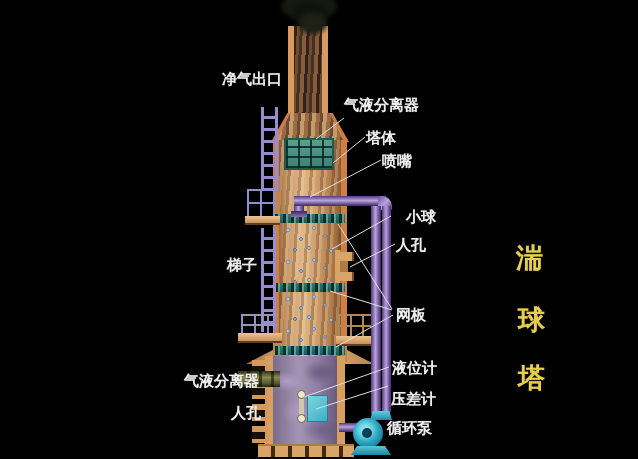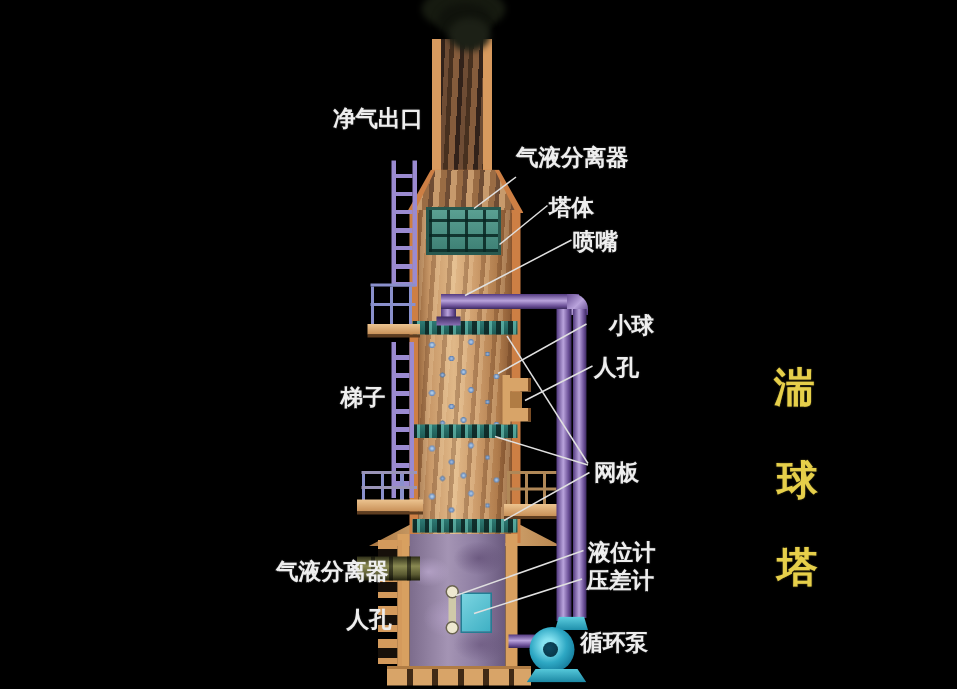--- a/index.html
+++ b/index.html
@@ -199,20 +199,20 @@
   <div class="label" style="left:344px;top:96px;">气液分离器</div>
   <div class="label" style="left:366px;top:129px;">塔体</div>
   <div class="label" style="left:382px;top:152px;font-family:Liberation Mono, monospace;">喷嘴</div>
   <div class="label" style="left:227px;top:256px;">梯子</div>
   <div class="label" style="left:406px;top:208px;">小球</div>
   <div class="label" style="left:396px;top:236px;">人孔</div>
   <div class="label" style="left:396px;top:306px;">网板</div>
   <div class="label" style="left:184px;top:372px;">气液分离器</div>
   <div class="label" style="left:231px;top:404px;">人孔</div>
   <div class="label" style="left:392px;top:359px;">液位计</div>
-  <div class="label" style="left:391px;top:378px;">压差计</div>
+  <div class="label" style="left:391px;top:390px;">压差计</div>
   <div class="label" style="left:387px;top:419px;">循环泵</div>
 
   <div class="title-char" style="left:516px;top:240px;">湍</div>
   <div class="title-char" style="left:518px;top:302px;">球</div>
   <div class="title-char" style="left:518px;top:360px;">塔</div>
 
 </div>
 
 </body></html>

